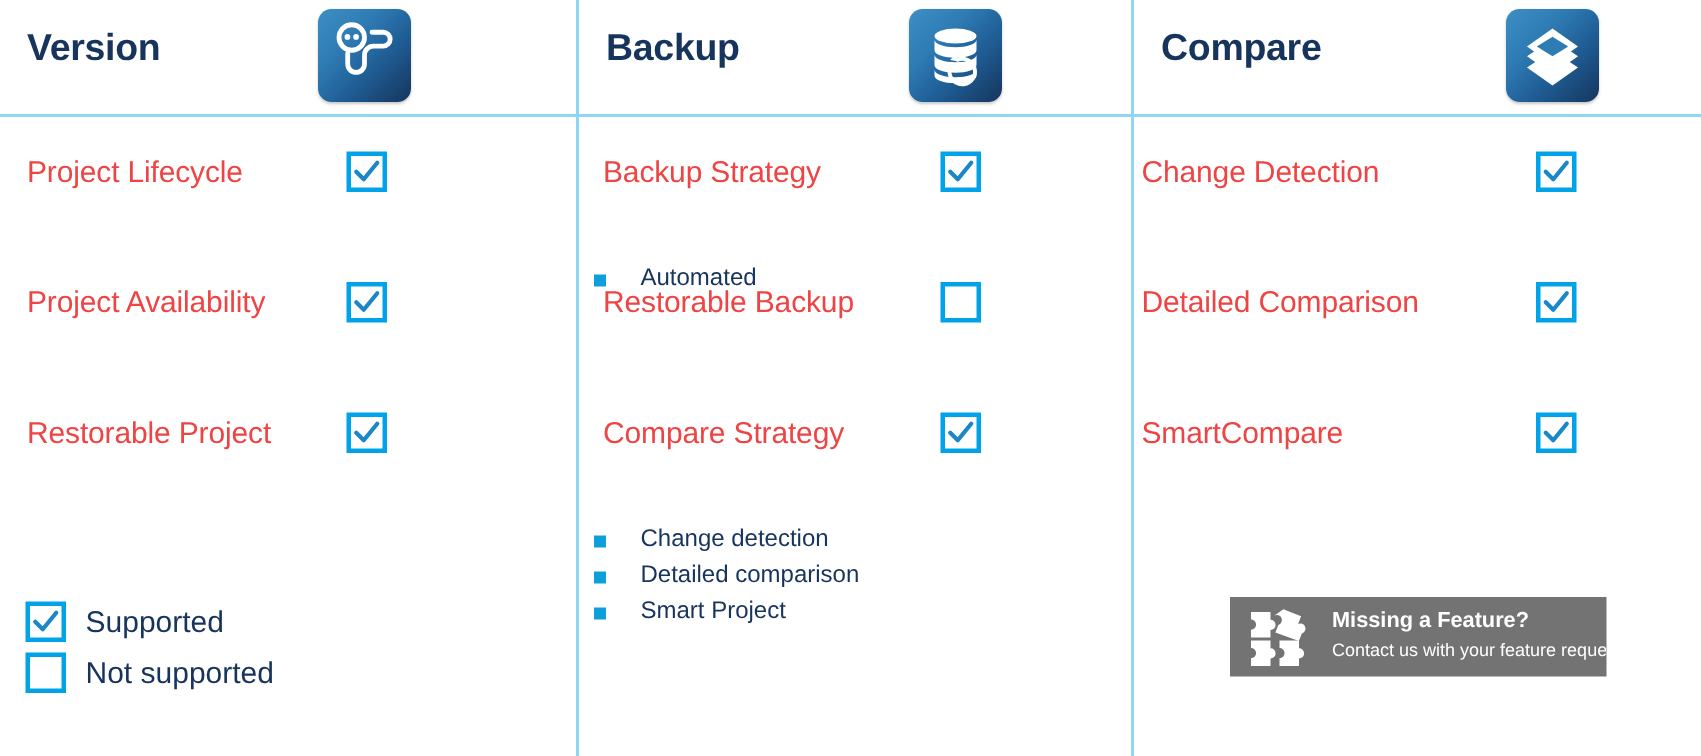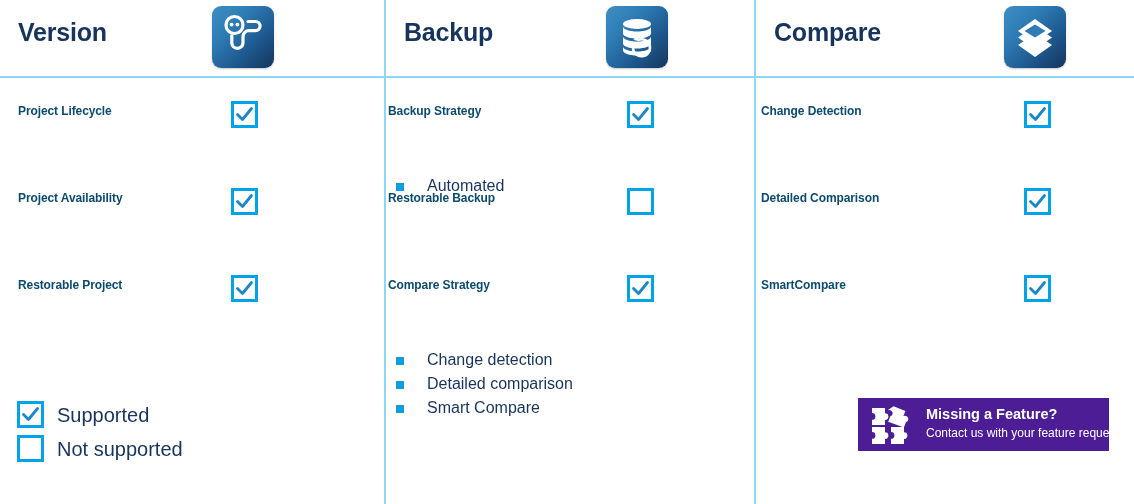--- a/index.html
+++ b/index.html
@@ -81,29 +81,29 @@
   .col-icon svg { display: block; width: 62px; height: 62px; }
 
   
   .feature {
     position: absolute;
     left: 0;
     right: 0;
   }
   .feature-label {
     position: absolute;
-    font-size: 12px;
-    font-weight: bold;
-    color: #0c4a6e;
+    font-size: 20px;
+    font-weight: normal;
+    color: #ef4444;
     letter-spacing: -0.1px;
     white-space: nowrap;
     top: 0;
   }
   .col-1 .feature-label { left: 18px; }
-  .col-2 .feature-label { left: 2px; }
+  .col-2 .feature-label { left: 16px; }
   .col-3 .feature-label { left: 5px; }
 
   
   .checkbox {
     position: absolute;
     width: 27px;
     height: 27px;
     box-sizing: border-box;
     border: 3px solid #00a2e8;
     background: #ffffff;
@@ -166,25 +166,25 @@
     top: 0;
     line-height: 32px;
     font-size: 20px;
     color: #17345c;
     white-space: nowrap;
   }
 
   
   .banner {
     position: absolute;
-    left: 858px;
+    left: 820px;
     top: 398px;
     width: 251px;
     height: 53px;
-    background: #4c1d95;
+    background: #737373;
     overflow: hidden;
   }
   .banner-icon {
     position: absolute;
     left: 12px;
     top: 6px;
     width: 42px;
     height: 42px;
   }
   .banner-icon svg { display: block; width: 42px; height: 42px; }
@@ -323,21 +323,21 @@
         <div class="subitem">
           <span class="bullet"></span>
           <span>Change detection</span>
         </div>
         <div class="subitem">
           <span class="bullet"></span>
           <span>Detailed comparison</span>
         </div>
         <div class="subitem">
           <span class="bullet"></span>
-          <span>Smart Compare</span>
+          <span>Smart Project</span>
         </div>
       </div>
     </div>
   </div>
 
   <div class="column col-3">
     <div class="col-header">
       <div class="col-title">Compare</div>
       <div class="col-icon">
         <svg viewBox="0 0 62 62" xmlns="http://www.w3.org/2000/svg">

